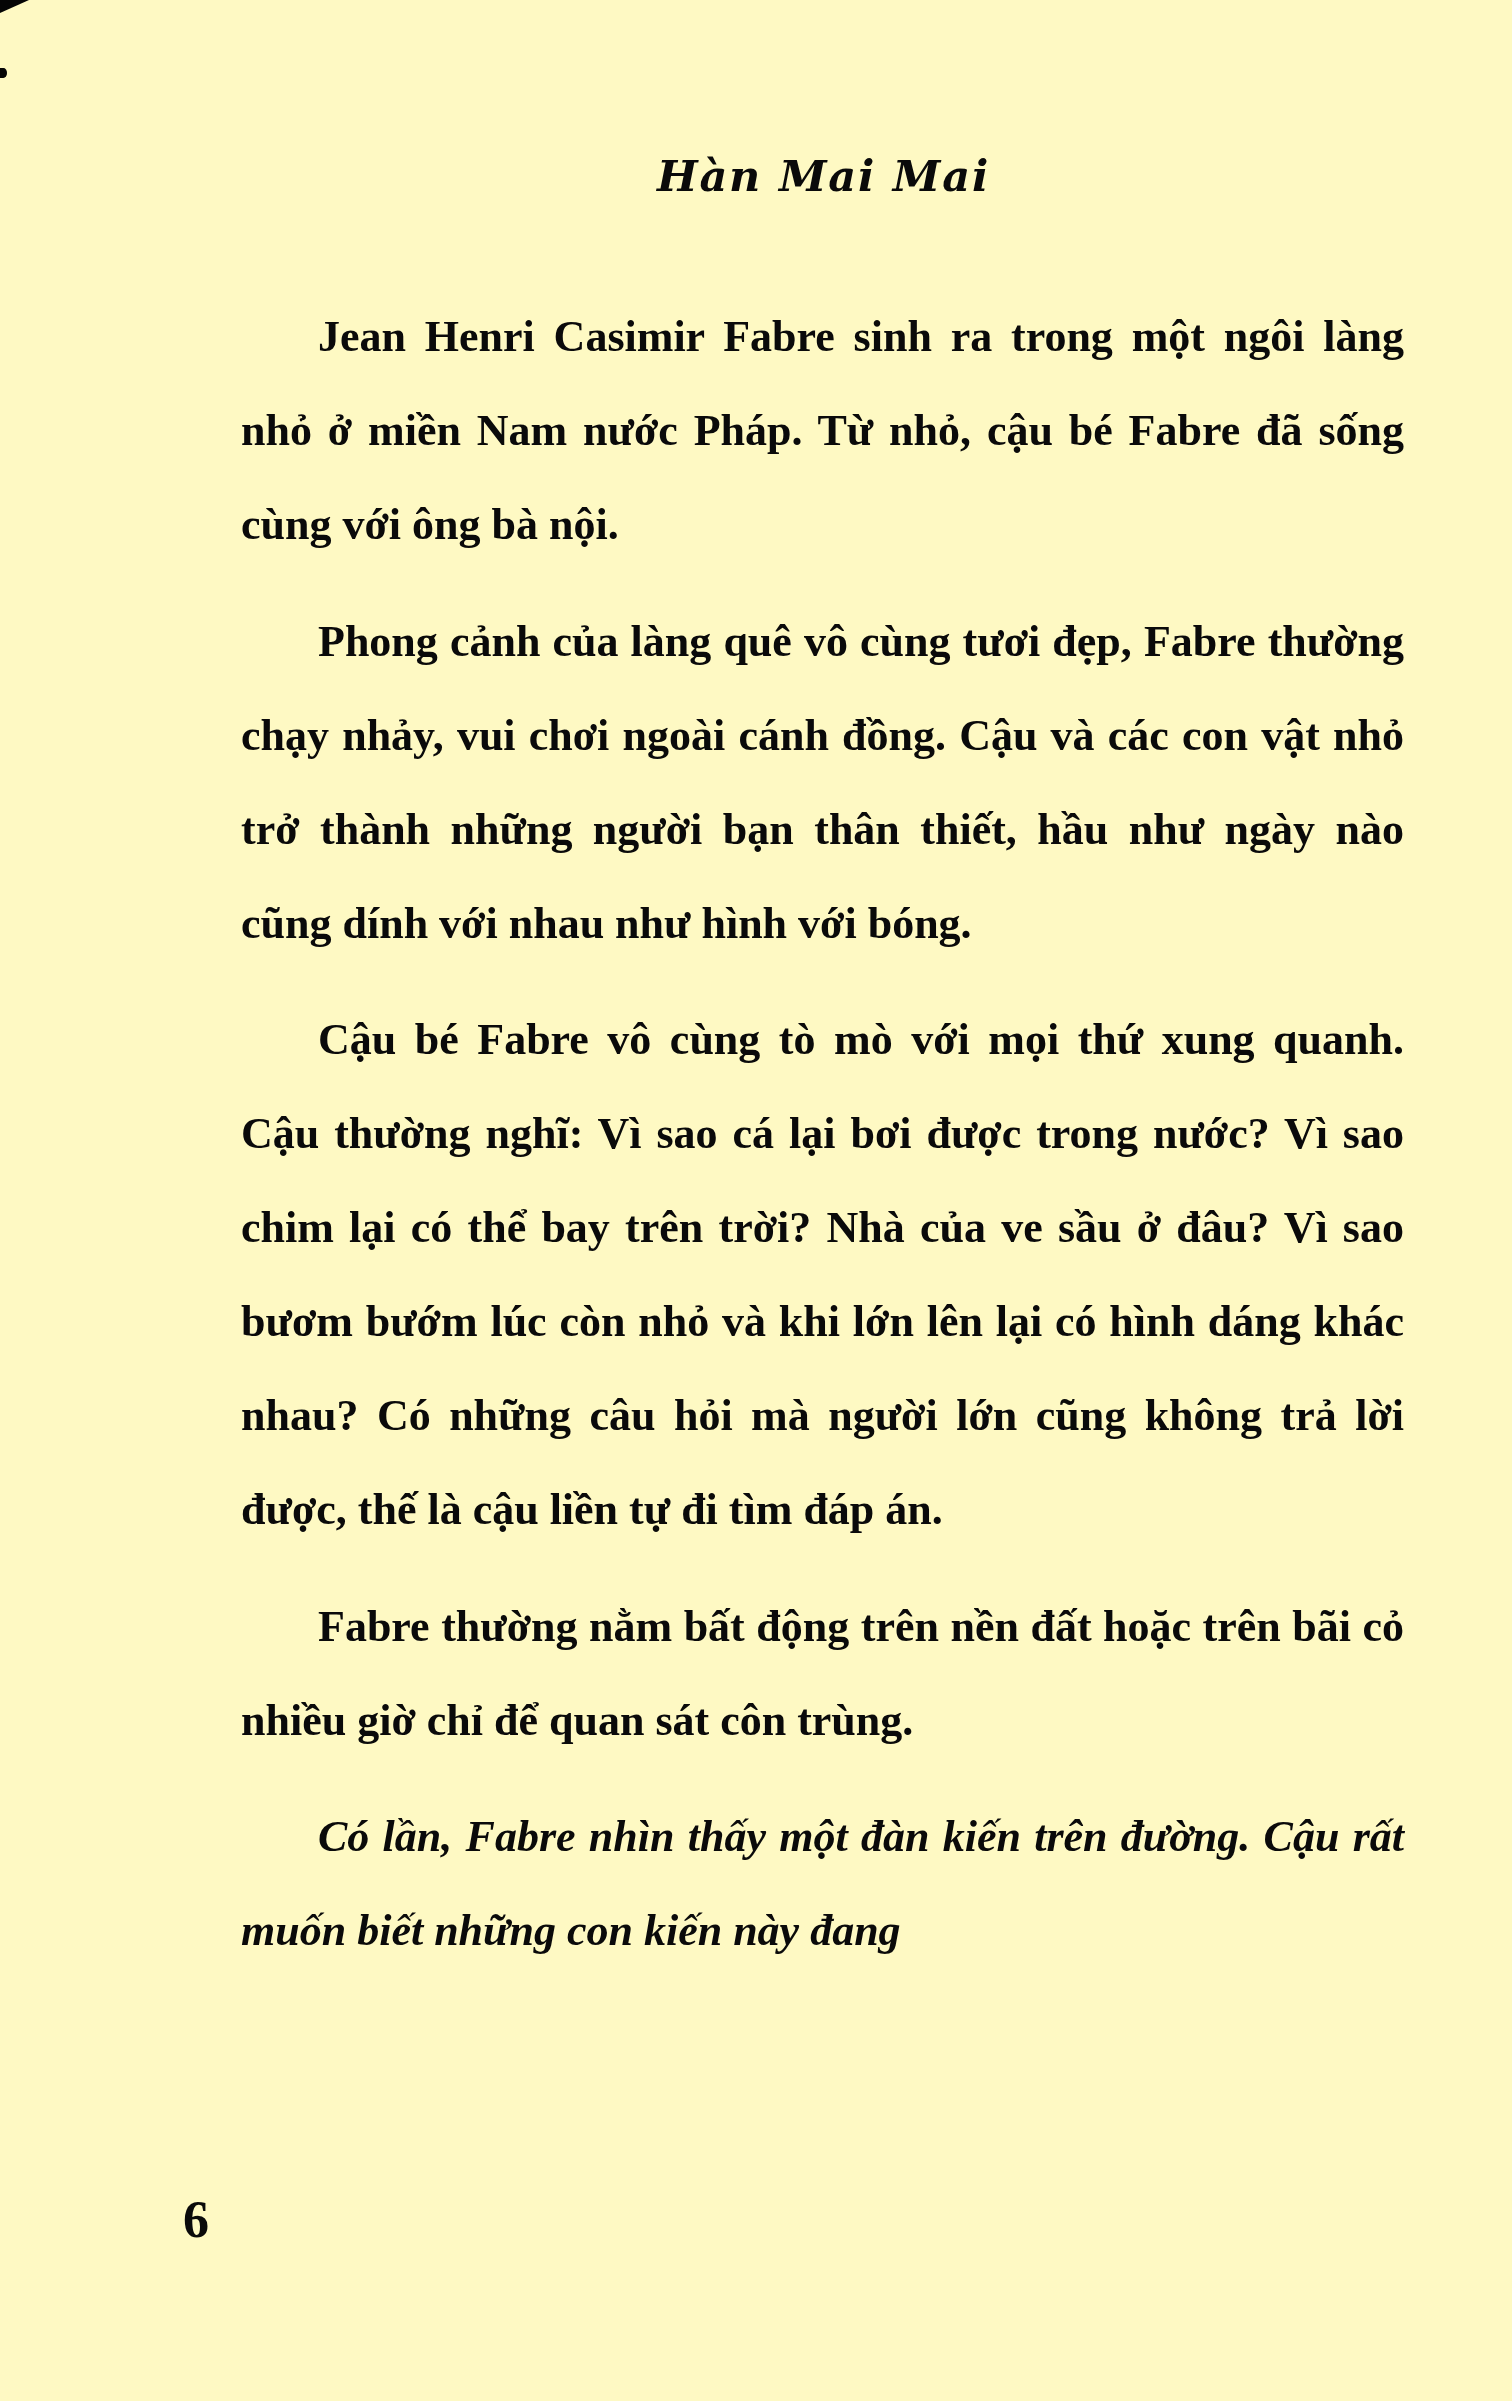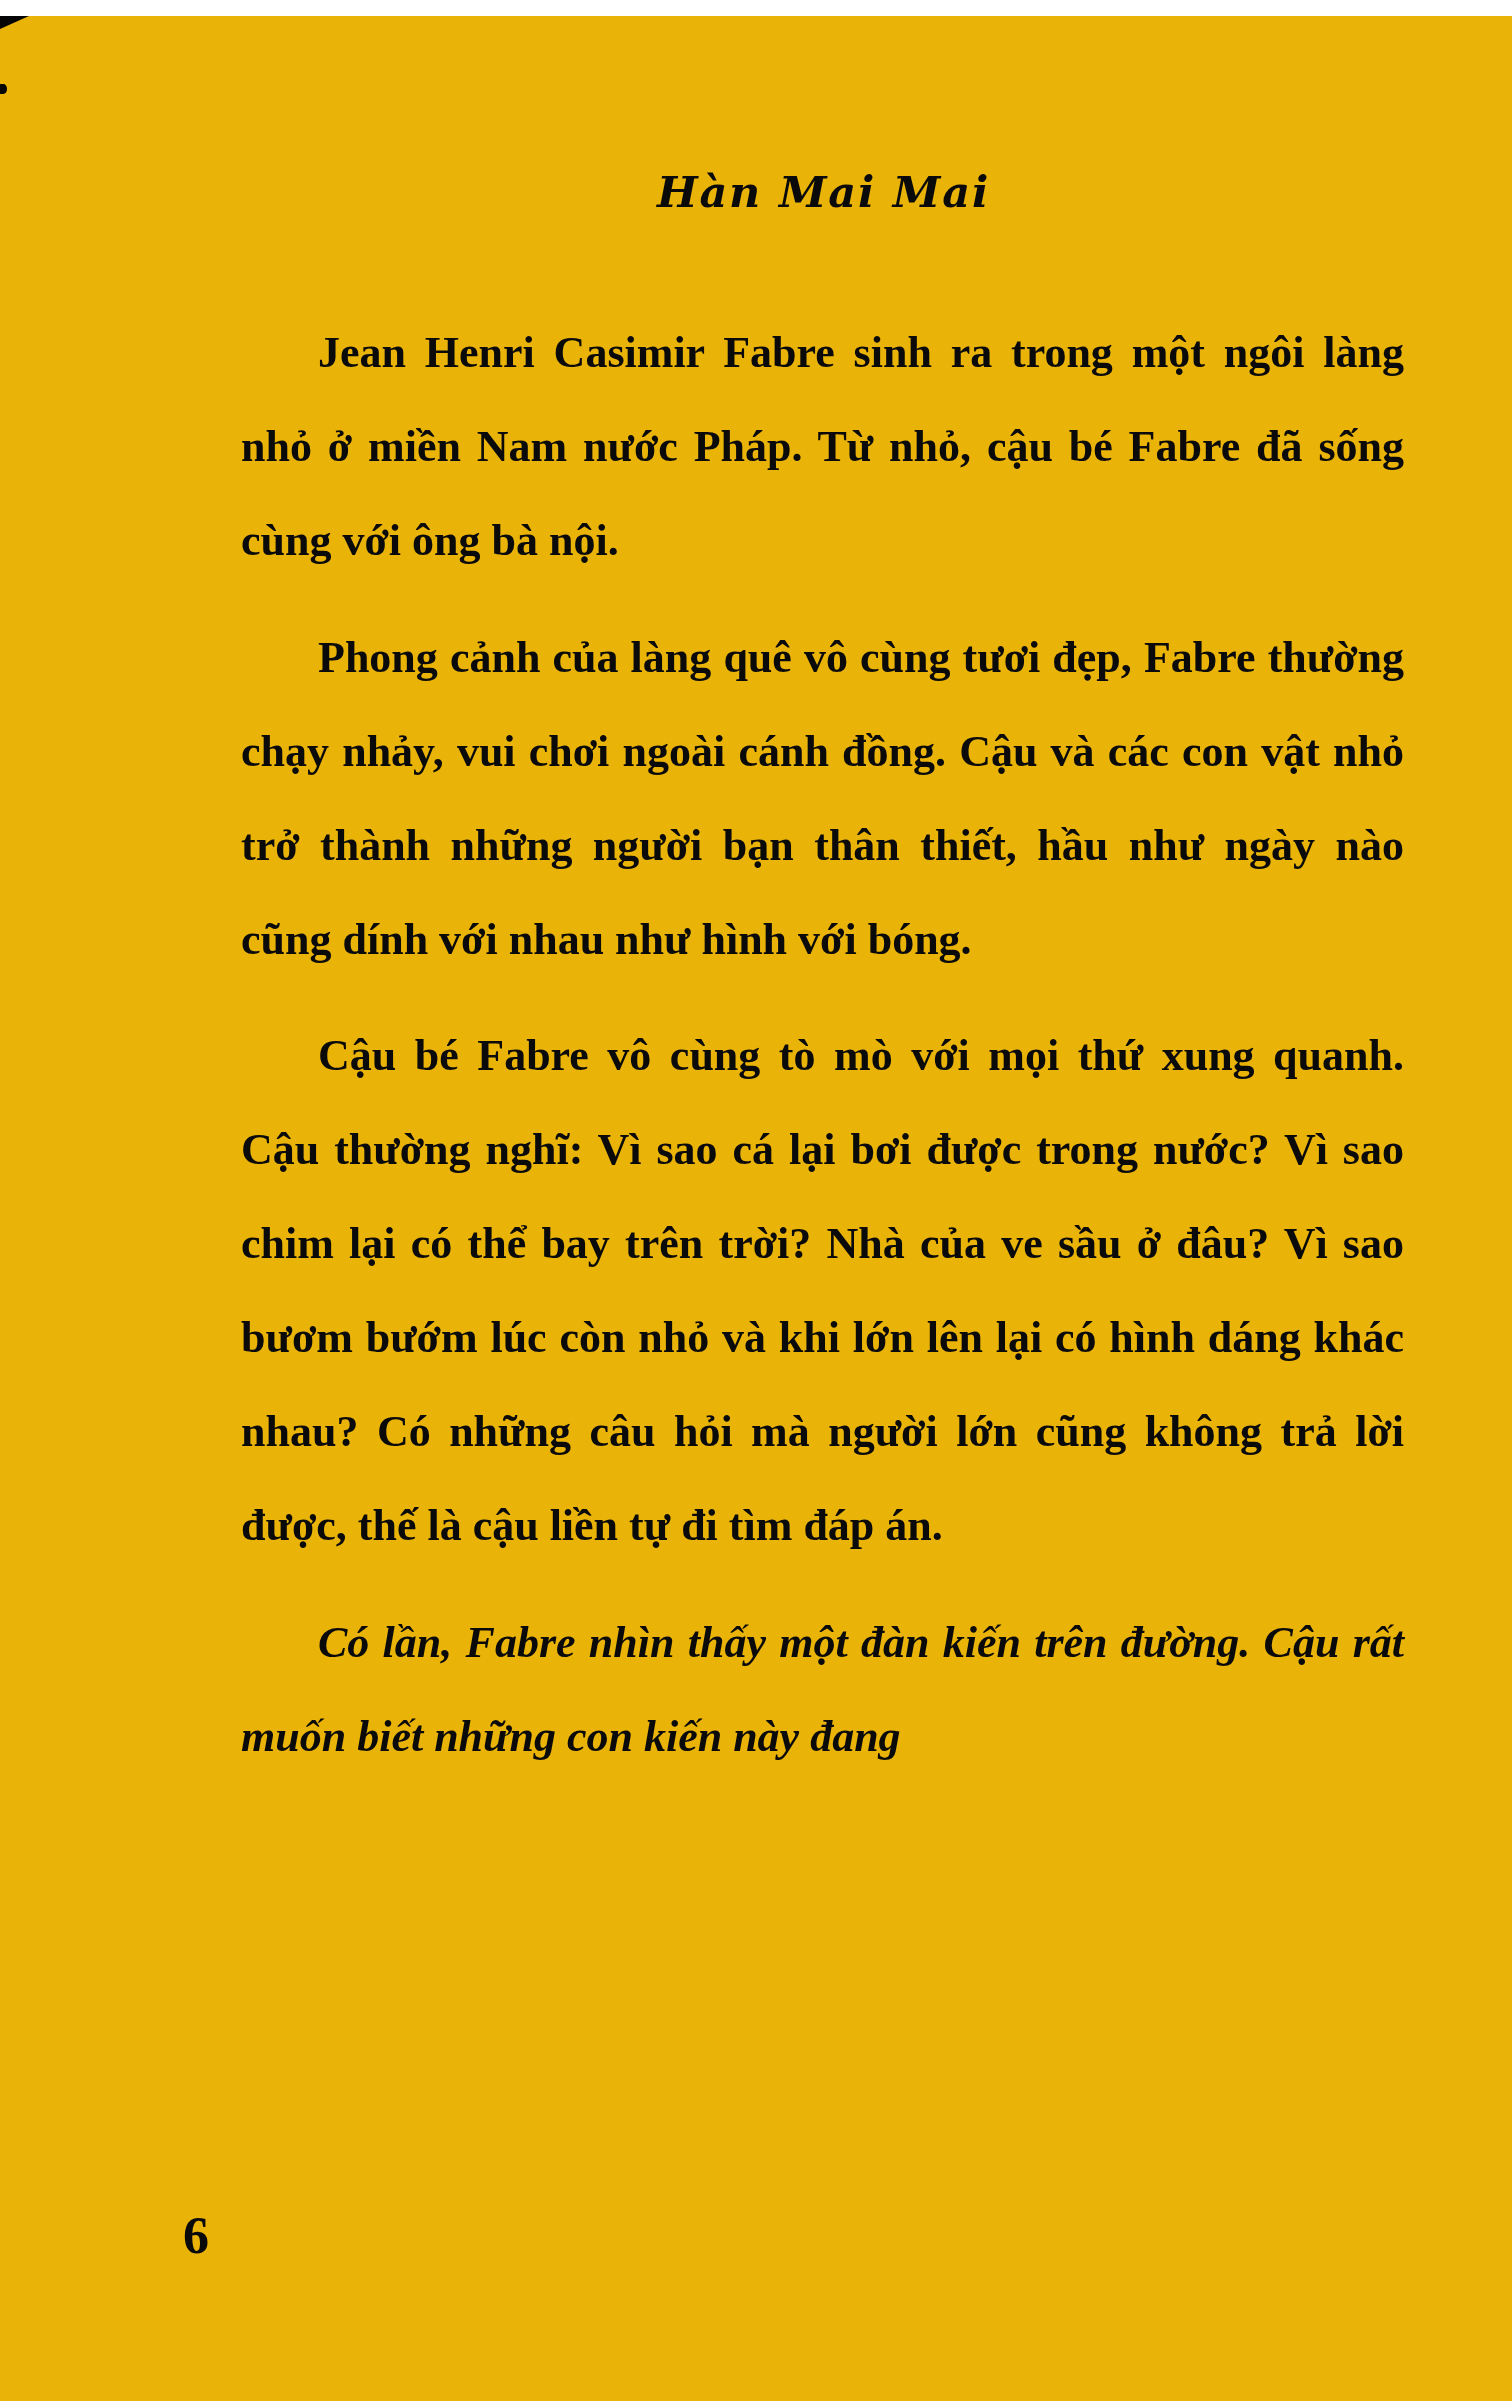--- a/index.html
+++ b/index.html
@@ -9,22 +9,21 @@
   body {
     width: 1512px;
     height: 2401px;
     background: #ffffff;
     position: relative;
     overflow: hidden;
   }
   .page {
     position: absolute;
     inset: 0;
-    background: #eab308;
-    margin-top: 16px;
+    background: #fef9c3;
   }
   
   .corner-mark {
     position: absolute;
     top: 0;
     left: 0;
     width: 0;
     height: 0;
     border-top: 13.5px solid #050505;
     border-right: 29px solid transparent;
@@ -91,19 +90,20 @@
 
   <div class="corner-mark"></div>
   <div class="edge-mark"></div>
 
   <div class="author-header">Hàn Mai Mai</div>
 
   <div class="text-block">
     <p>Jean Henri Casimir Fabre sinh ra trong một ngôi làng nhỏ ở miền Nam nước Pháp. Từ nhỏ, cậu bé Fabre đã sống cùng với ông bà nội.</p>
     <p>Phong cảnh của làng quê vô cùng tươi đẹp, Fabre thường chạy nhảy, vui chơi ngoài cánh đồng. Cậu và các con vật nhỏ trở thành những người bạn thân thiết, hầu như ngày nào cũng dính với nhau như hình với bóng.</p>
     <p>Cậu bé Fabre vô cùng tò mò với mọi thứ xung quanh. Cậu thường nghĩ: Vì sao cá lại bơi được trong nước? Vì sao chim lại có thể bay trên trời? Nhà của ve sầu ở đâu? Vì sao bươm bướm lúc còn nhỏ và khi lớn lên lại có hình dáng khác nhau? Có những câu hỏi mà người lớn cũng không trả lời được, thế là cậu liền tự đi tìm đáp án.</p>
+    <p>Fabre thường nằm bất động trên nền đất hoặc trên bãi cỏ nhiều giờ chỉ để quan sát côn trùng.</p>
     <p>Có lần, Fabre nhìn thấy một đàn kiến trên đường. Cậu rất muốn biết những con kiến này đang</p>
   </div>
 
   <div class="page-number">6</div>
 
 </div>
 
 
 </body></html>

